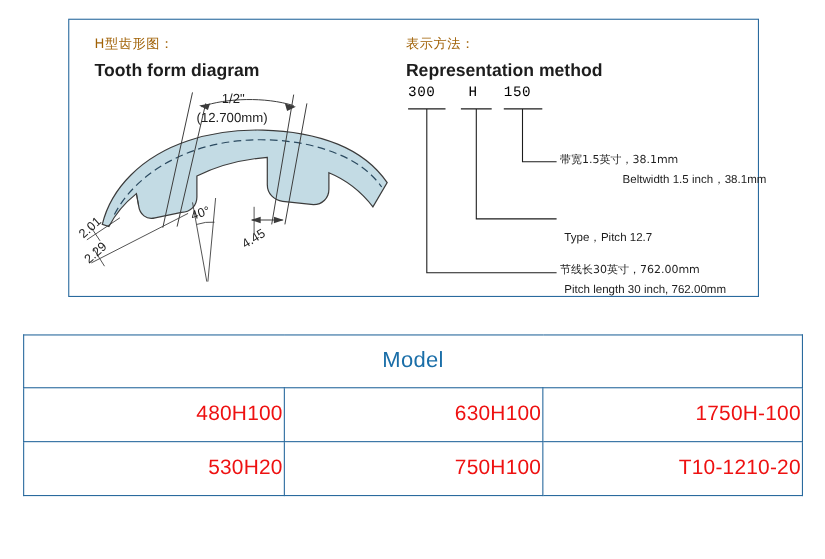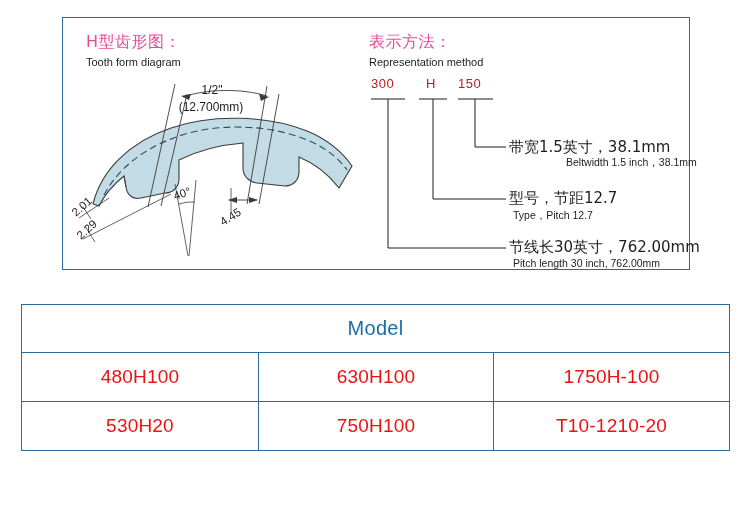--- a/index.html
+++ b/index.html
@@ -30,30 +30,31 @@
   
   #tooth-section {
     position: absolute;
     left: 0;
     top: 0;
     width: 300px;
     height: 251px;
   }
   .cn-title {
     font-family: "DejaVu Sans", "Liberation Sans", sans-serif;
+    font-size: 12px;
+    color: #a16207;
+    letter-spacing: 0.5px;
+    white-space: nowrap;
+  }
+  .en-sub {
+    font-family: "Liberation Sans", sans-serif;
     font-size: 16px;
-    color: #ec4899;
-    letter-spacing: 0.5px;
-    white-space: nowrap;
-  }
-  .en-sub {
-    font-family: "Liberation Sans", sans-serif;
-    font-size: 11px;
     color: #1d1d1d;
     white-space: nowrap;
+    font-weight: bold;
   }
   #tooth-title   { position: absolute; left: 23px; top: 14px; }
   #tooth-subtitle{ position: absolute; left: 23px; top: 38px; }
 
   #tooth-drawing {
     position: absolute;
     left: 8px;
     top: 58px;
     width: 290px;
     height: 185px;
@@ -73,33 +74,33 @@
   #rep-drawing {
     position: absolute;
     left: 0px;
     top: 58px;
     width: 328px;
     height: 190px;
   }
 
   .code-part {
     position: absolute;
-    font-family: Liberation Sans, sans-serif;
+    font-family: Liberation Mono, monospace;
     font-size: 13px;
-    color: #b91c1c;
+    color: #000000;
     letter-spacing: 0.5px;
   }
   #code-300 { left: 8px;  top: 0px; }
   #code-H   { left: 63px; top: 0px; }
   #code-150 { left: 95px; top: 0px; }
 
   .leader-cn {
     position: absolute;
     font-family: "DejaVu Sans", "Liberation Sans", sans-serif;
-    font-size: 15px;
+    font-size: 10px;
     color: #1d1d1d;
     white-space: nowrap;
   }
   .leader-en {
     position: absolute;
     font-family: "Liberation Sans", sans-serif;
     font-size: 10.5px;
     color: #1d1d1d;
     white-space: nowrap;
   }
@@ -131,20 +132,21 @@
     font-family: "Liberation Sans", sans-serif;
     font-weight: normal;
     letter-spacing: 0.3px;
   }
   #model-table td.model-cell {
     height: 46px;
     color: #ee1111;
     font-size: 19px;
     font-family: "Liberation Sans", sans-serif;
     letter-spacing: 0.2px;
+    text-align: right;
   }
   .col-a { width: 237px; }
   .col-b { width: 235px; }
   .col-c { width: 236px; }
 </style>
 </head>
 <body>
 
 <div id="info-panel">
 
@@ -232,21 +234,20 @@
         <polyline fill="none" stroke="#1d1d1d" stroke-width="1" points="112,23 112,71 143,71"></polyline>
 
         <polyline fill="none" stroke="#1d1d1d" stroke-width="1" points="70,23 70,123 143,123"></polyline>
 
         <polyline fill="none" stroke="#1d1d1d" stroke-width="1" points="25,23 25,172 143,172"></polyline>
       </svg>
 
       <span class="leader-cn" id="lbl-belt-cn">带宽1.5英寸，38.1mm</span>
       <span class="leader-en" id="lbl-belt-en">Beltwidth 1.5 inch，38.1mm</span>
 
-      <span class="leader-cn" id="lbl-type-cn">型号，节距12.7</span>
       <span class="leader-en" id="lbl-type-en">Type，Pitch 12.7</span>
 
       <span class="leader-cn" id="lbl-pitch-cn">节线长30英寸，762.00mm</span>
       <span class="leader-en" id="lbl-pitch-en">Pitch length 30 inch, 762.00mm</span>
     </div>
   </div>
 </div>
 
 <table id="model-table">
   <colgroup>

